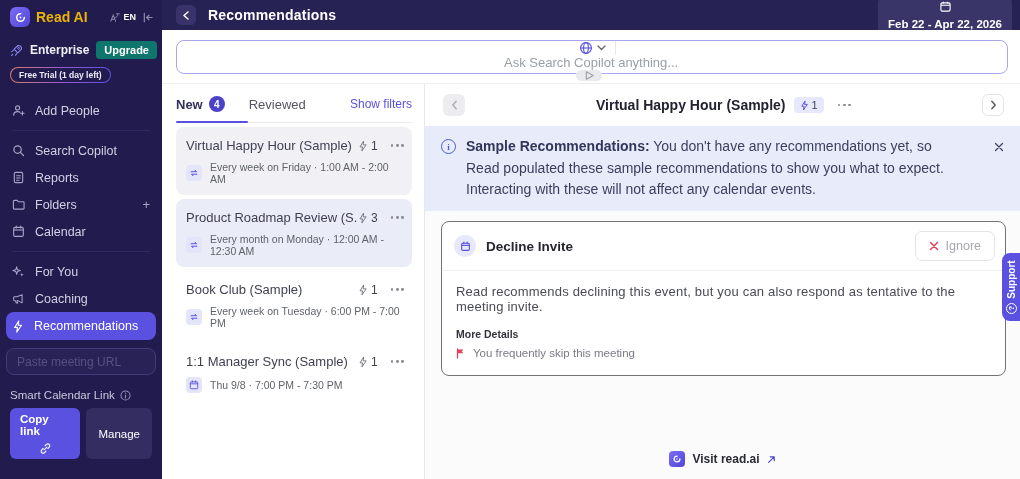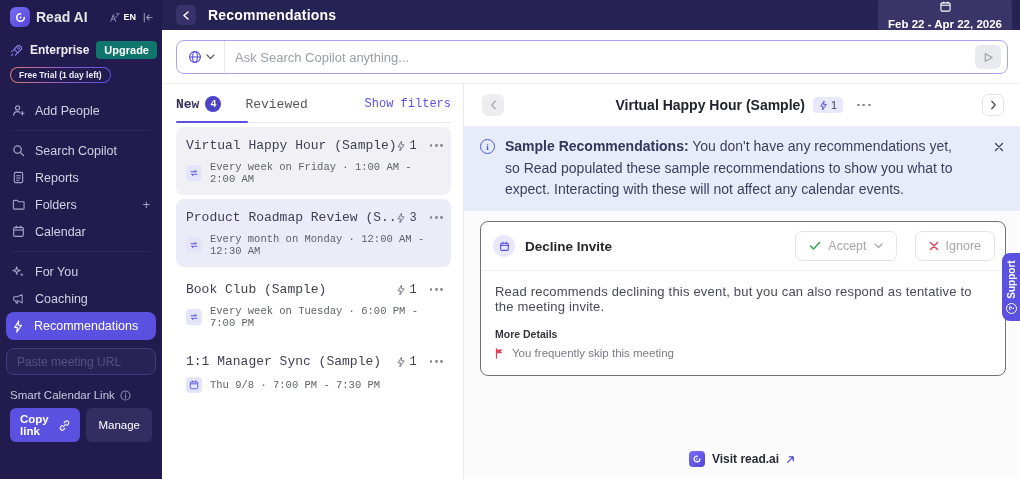--- a/index.html
+++ b/index.html
@@ -13,21 +13,21 @@
               display:flex; align-items:center; justify-content:center; cursor:pointer; }
   .topbar-title { margin-left:12px; font-size:14px; font-weight:bold; color:#fff; letter-spacing:.2px; }
   .date-btn { margin-left:auto; background:#3A3568; border-radius:6px; padding:4px 10px;
               display:flex; gap:6px; align-items:center; color:#fff; font-size:11.5px; font-weight:bold; cursor:pointer;flex-direction:column; }
 
   
   .sidebar { position:absolute; left:0; top:0; width:162px; height:479px; background:#221C4E; color:#D2D0E4; }
   .logo-row { display:flex; align-items:center; padding:7px 8px 0 10px; gap:6px; }
   .logo-badge { width:20px; height:20px; border-radius:6px; background:linear-gradient(135deg,#7A6CF5,#5246D6);
                 display:flex; align-items:center; justify-content:center; flex:0 0 auto; }
-  .brand { font-size:14px; font-weight:bold; color:#e5e5e5; }
+  .brand { font-size:14px; font-weight:bold; color:#eab308; }
   .lang-wrap { margin-left:auto; display:flex; align-items:center; gap:3px; }
   .lang-label { font-size:9px; font-weight:bold; color:#fff; }
   .enterprise-row { display:flex; align-items:center; gap:7px; padding:0 10px; margin-top:14px; }
   .enterprise-label { font-size:12px; font-weight:bold; color:#F0EFF8; }
   .upgrade-btn { margin-left:auto; background:#0f766e; border-radius:4px; padding:3px 8px;
                  font-size:11px; font-weight:bold; color:#fff; cursor:pointer; }
   .trial { display:inline-block; margin:8px 10px 0; padding:1px; border-radius:999px;
            background:linear-gradient(90deg,#D97B6C,#9A5BD0,#5A51E1); }
   .trial-inner { display:block; background:#221C4E; border-radius:999px; padding:2px 8px;
                  font-size:8.5px; font-weight:bold; color:#EDEAF8; }
@@ -37,44 +37,44 @@
   .nav-item .plus { margin-left:auto; color:#A7A3C9; font-size:13px; }
   .nav-sep { height:1px; background:#2E2860; margin:6px 12px; }
   .nav-item.active { background:#5A51E1; margin:0 6px; padding:0 6px; border-radius:8px; color:#fff; height:28px; }
   .paste-input { display:block; width:150px; margin:8px 6px 0; height:27px; background:#282257;
                  border:1px solid #413B77; border-radius:8px; padding:0 10px; font-size:12px;
                  color:#C9C6DE; outline:none; font-family:"Liberation Sans",sans-serif; }
   .paste-input::placeholder { color:#565180; }
   .sched-label { display:flex; align-items:center; gap:5px; margin:14px 10px 7px; font-size:11.5px; color:#C9C6DE; }
   .sched-btns { display:flex; gap:6px; margin:0 10px; }
   .copy-btn { background:#5A51E1; border-radius:6px; padding:5px 10px; display:flex; gap:6px;
-              align-items:center; color:#fff; font-size:11.5px; font-weight:bold; cursor:pointer; }
+              align-items:center; color:#fff; font-size:11.5px; font-weight:bold; cursor:pointer;flex-direction:column; }
   .manage-btn { background:#332D62; border-radius:6px; padding:5px 12px; color:#fff;
                 font-size:11.5px; cursor:pointer; display:flex; align-items:center; }
   .user-row { position:absolute; bottom:10px; left:12px; right:6px; display:flex; align-items:center; cursor:pointer; }
   .user-name { font-size:12px; font-weight:bold; color:#fff; }
   .user-email { font-size:9.5px; color:#A29FC0; margin-top:2px; }
   .user-chev { margin-left:auto; color:#A29FC0; }
 
   
   .main { position:absolute; left:162px; top:30px; right:0; bottom:0; background:#fff;
           display:flex; flex-direction:column; }
   .search-row { padding:10px 12px 9px 14px; border-bottom:1px solid #EFEFF2; }
-  .search-bar { height:34px; border:1px solid #A9A5EC; border-radius:8px; display:flex; align-items:center; background:#fff; }
+  .search-bar { height:34px; border:1px solid #A9A5EC; border-radius:8px; display:flex; align-items:center; background:#fff;flex-direction:column; }
   .globe-seg { display:flex; align-items:center; gap:4px; padding:0 9px 0 11px; height:100%;
                border-right:1px solid #E7E7EB; cursor:pointer; }
   .search-input { flex:1; border:none; outline:none; font-size:13px; color:#3C4043; padding:0 10px;
                   font-family:"Liberation Sans",sans-serif; background:transparent; }
   .search-input::placeholder { color:#9AA0A6; }
   .send-btn { width:26px; height:24px; margin-right:6px; border-radius:6px; background:#E9EAEE;
               display:flex; align-items:center; justify-content:center; cursor:pointer; }
 
   .content { flex:1; display:flex; min-height:0; }
   
-  .list-panel { width:302px; flex:0 0 auto; border-right:1px solid #E8E8EC; padding:12px 12px 0 14px;font-family:Liberation Mono, monospace; }
+  .list-panel { width:263px; flex:0 0 auto; border-right:1px solid #E8E8EC; padding:12px 12px 0 14px; }
   .tabs { display:flex; align-items:center; border-bottom:1px solid #ECECEF; padding-bottom:10px; position:relative; }
   .tab-new { display:flex; gap:6px; align-items:center; font-size:13px; font-weight:bold; color:#33305B; cursor:pointer; }
   .badge-new { min-width:16px; height:16px; border-radius:50%; background:#4C42C8; color:#fff;
                font-size:10px; display:flex; align-items:center; justify-content:center; padding:0 2px; }
   .tab-reviewed { margin-left:24px; font-size:13px; color:#55555F; cursor:pointer; }
   .show-filters { margin-left:auto; font-size:12px; color:#5A51E1; cursor:pointer; }
   .tab-underline { position:absolute; left:0; bottom:-1px; width:72px; height:2px; background:#5A51E1; border-radius:2px; }
   .item { border-radius:8px; padding:11px 8px 10px 10px; margin-top:4px; cursor:pointer; }
   .item.bg-gray { background:#F1F1F5; }
   .item.bg-lav { background:#EAECF8; }
@@ -505,33 +505,20 @@
               <svg width="11" height="11" viewBox="0 0 12 12">
                   <rect x="1.8" y="2.4" width="8.4" height="7.8" rx="1.3" fill="none" stroke="#5A51E1" stroke-width="1.2"></rect>
                   <line x1="1.8" y1="4.8" x2="10.2" y2="4.8" stroke="#5A51E1" stroke-width="1.2"></line>
                   <line x1="4.2" y1="1.2" x2="4.2" y2="3" stroke="#5A51E1" stroke-width="1.2" stroke-linecap="round"></line>
                   <line x1="7.8" y1="1.2" x2="7.8" y2="3" stroke="#5A51E1" stroke-width="1.2" stroke-linecap="round"></line>
                 </svg>
             </span>
             <span class="card-title">Decline Invite</span>
             <div class="btn">
               <span>
-                <svg width="12" height="10" viewBox="0 0 12 10">
-                    <polyline points="1.5,5 4.5,8 10.5,1.5" fill="none" stroke="#3BA55D" stroke-width="1.6" stroke-linecap="round" stroke-linejoin="round"></polyline>
-                  </svg>
-              </span>
-              <span>Accept</span>
-              <span>
-                <svg width="9" height="6" viewBox="0 0 9 6">
-                    <polyline points="1,1 4.5,4.5 8,1" fill="none" stroke="#A6A6AF" stroke-width="1.3" stroke-linecap="round" stroke-linejoin="round"></polyline>
-                  </svg>
-              </span>
-            </div>
-            <div class="btn">
-              <span>
                 <svg width="10" height="10" viewBox="0 0 10 10">
                     <path d="M1.5 1.5 L8.5 8.5 M8.5 1.5 L1.5 8.5" stroke="#E0435C" stroke-width="1.5" stroke-linecap="round"></path>
                   </svg>
               </span>
               <span>Ignore</span>
             </div>
           </div>
           <div class="card-body">
             <div class="card-text">Read recommends declining this event, but you can also respond as tentative to the meeting invite.</div>
             <div class="more-label">More Details</div>

